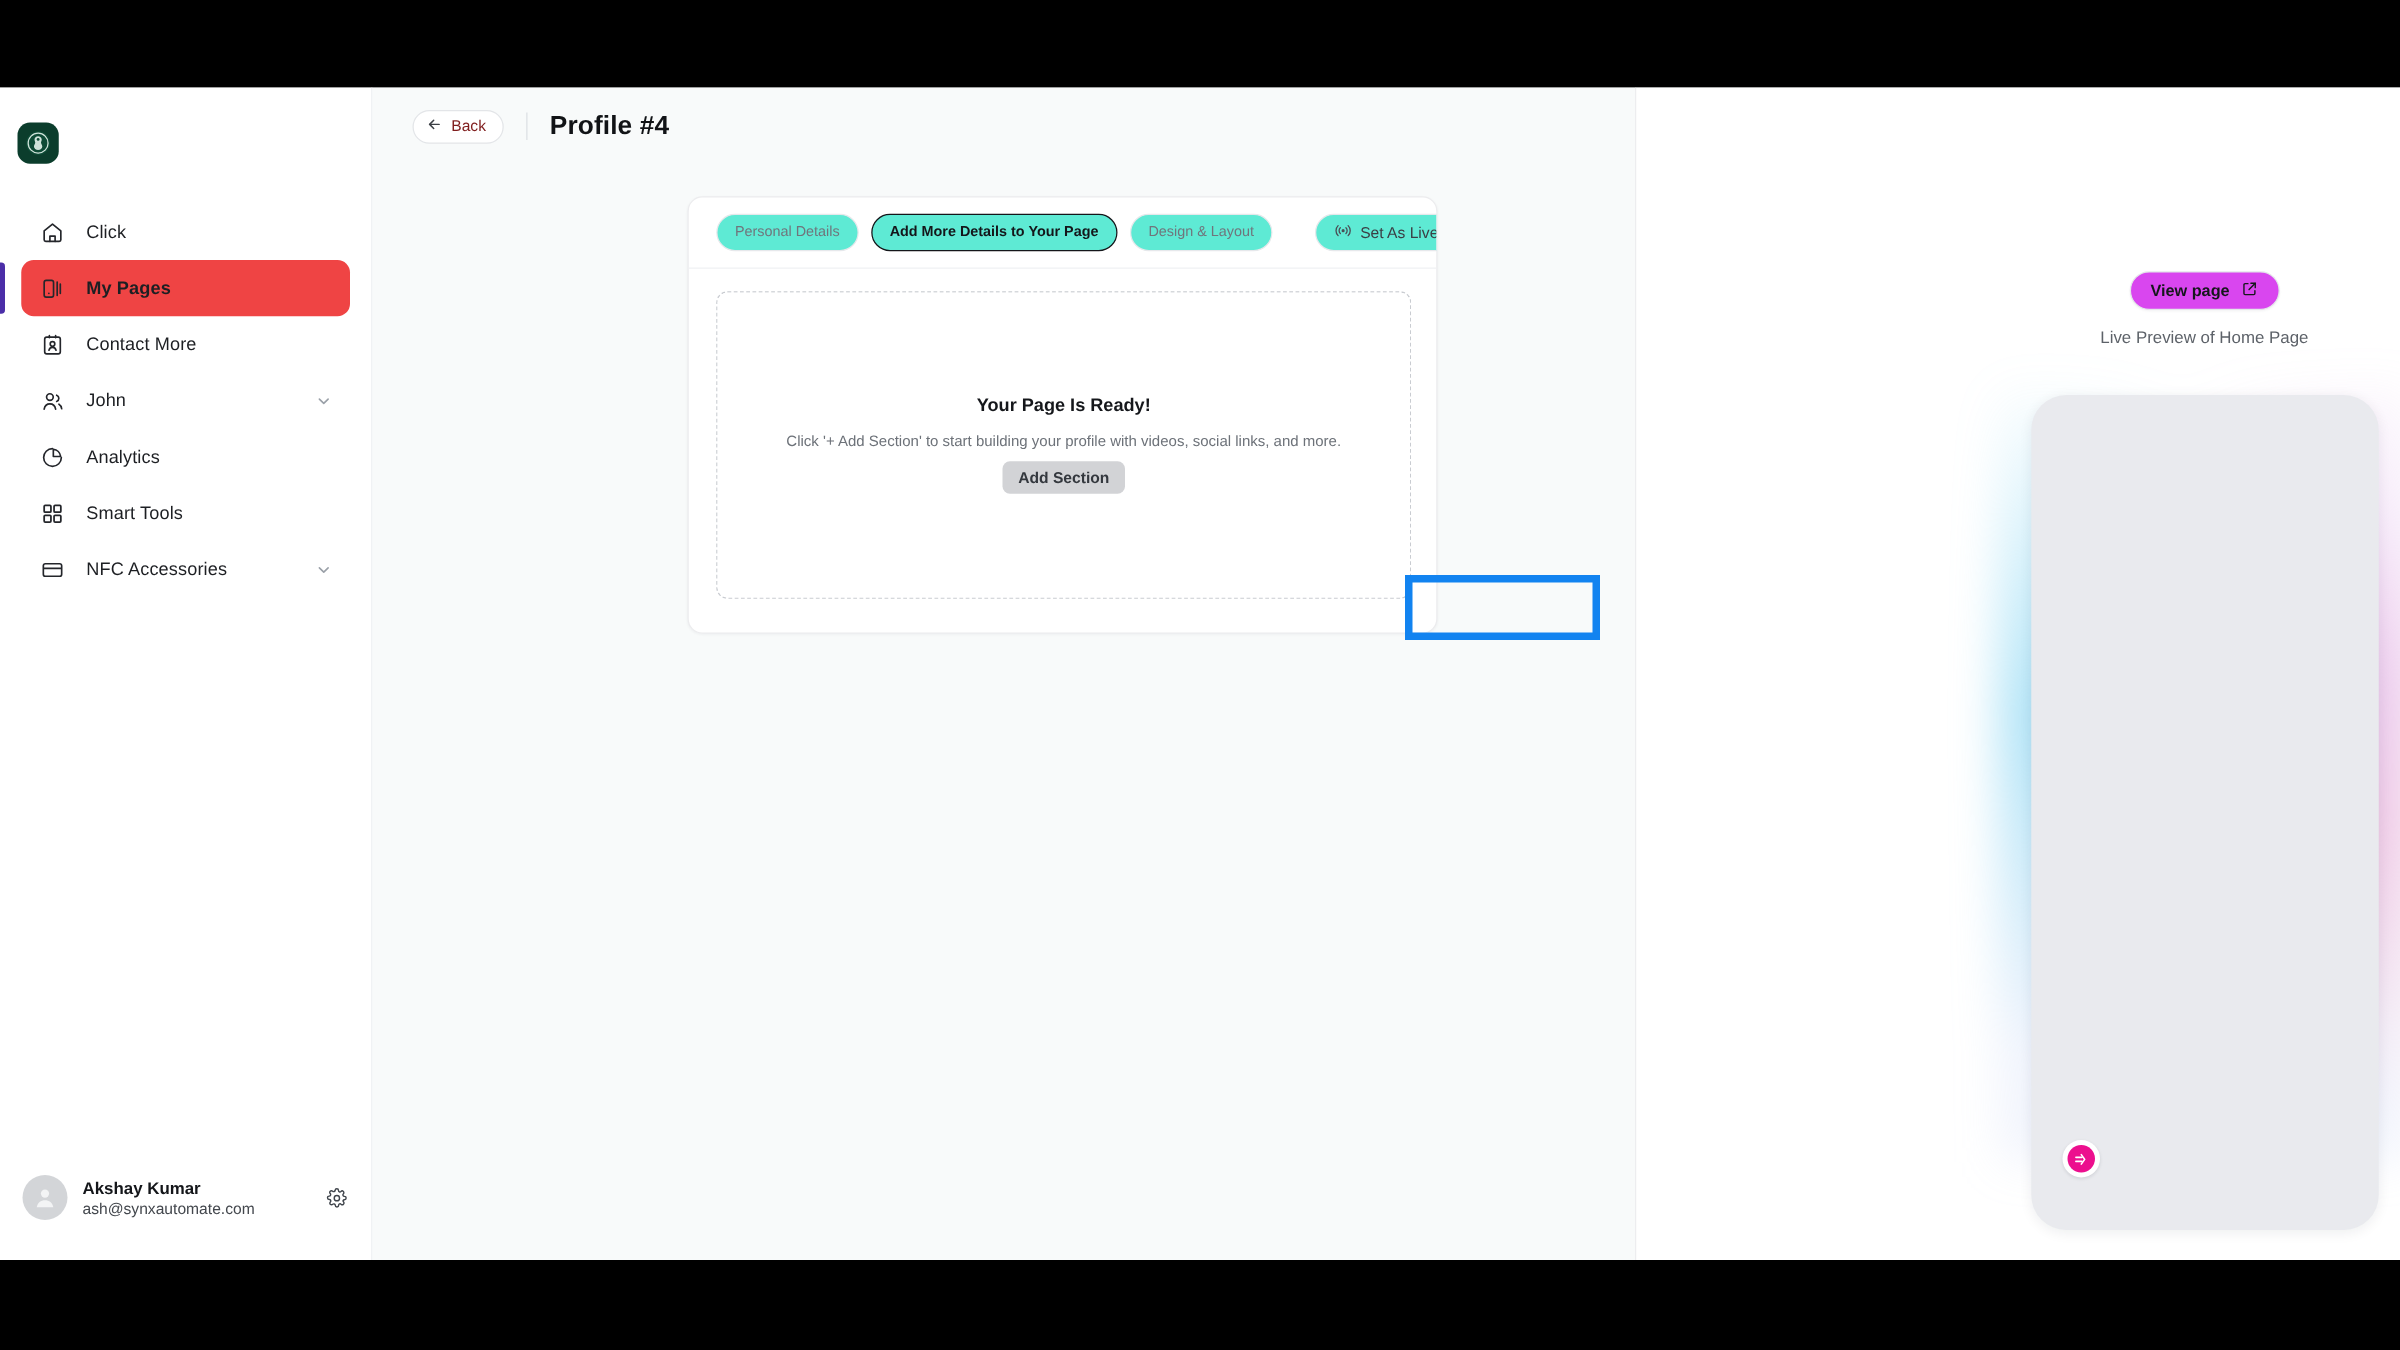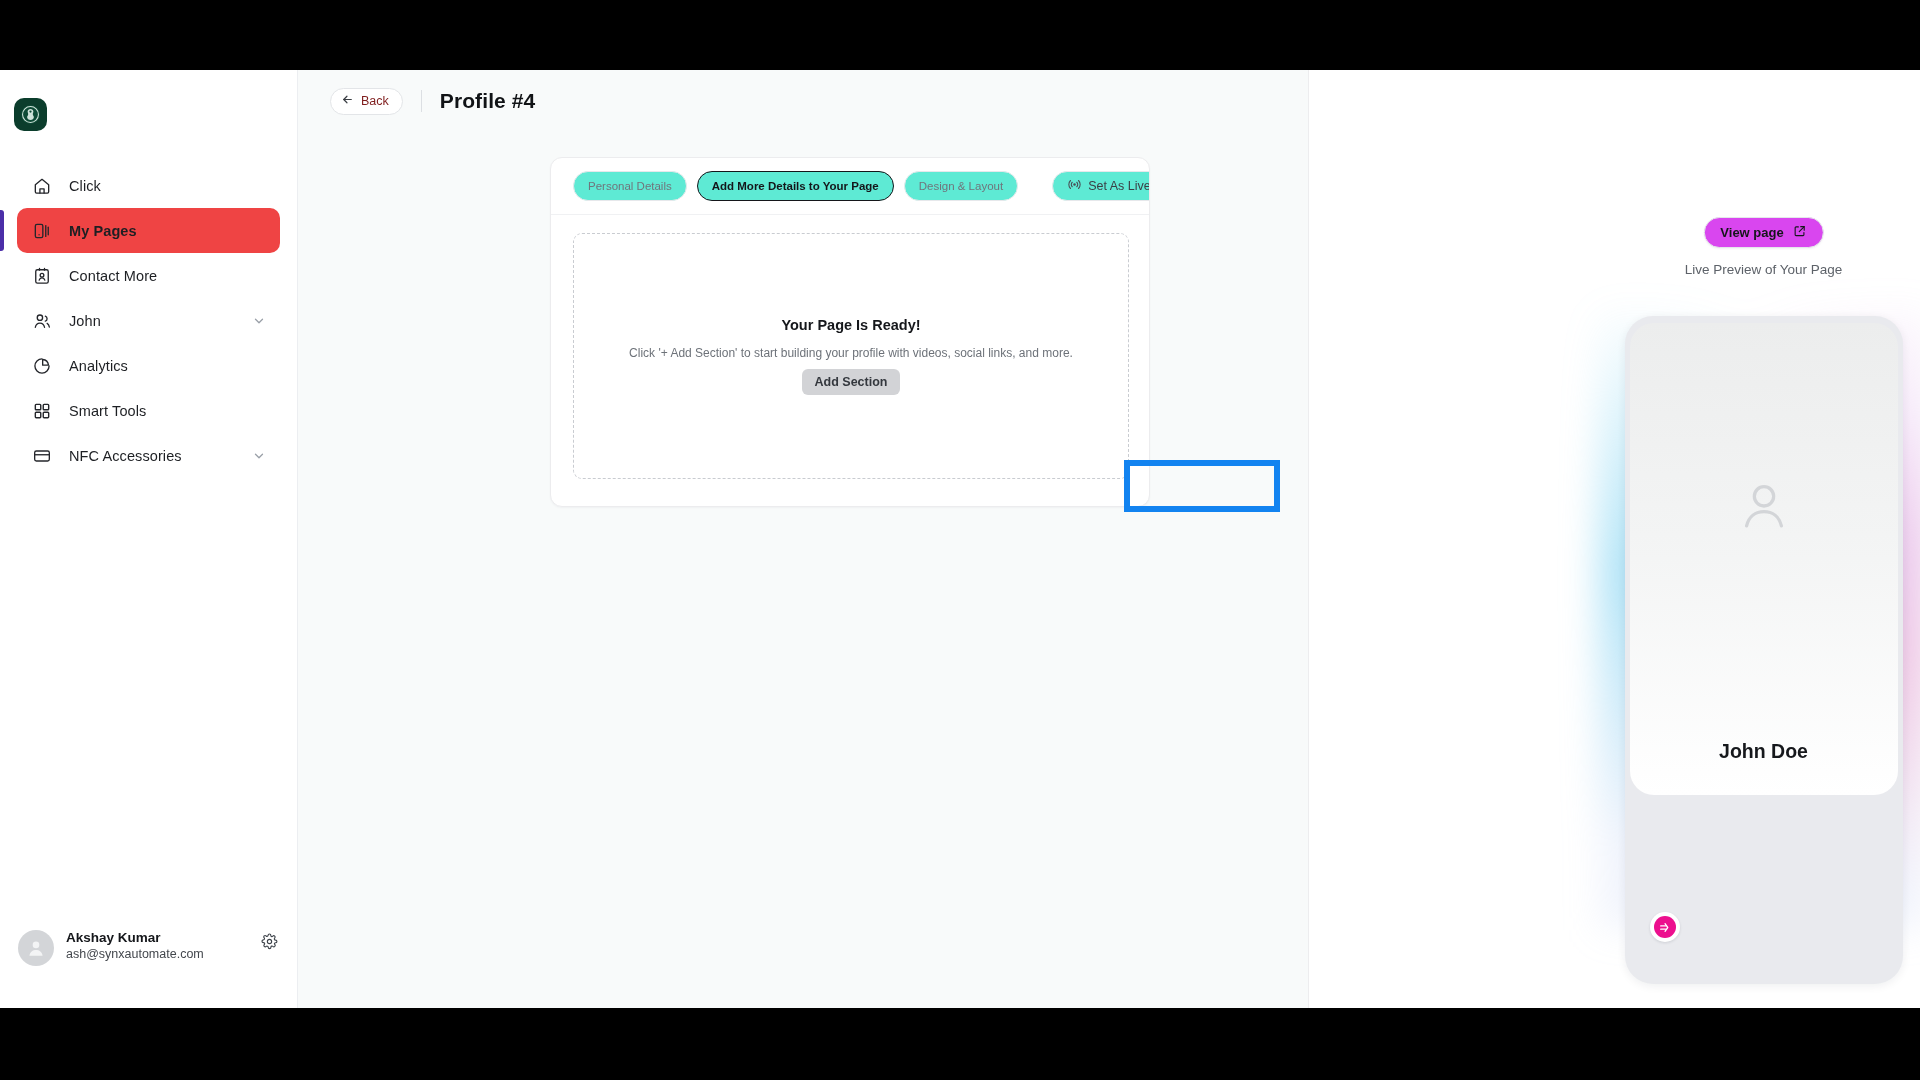--- a/index.html
+++ b/index.html
@@ -62,21 +62,21 @@
     margin-right: 16px; flex: 0 0 22px;
   }
   .nav-label { font-size: 14.5px; letter-spacing: .1px; }
   .nav-item.active .nav-label { font-weight: 700; }
   .nav-chev { margin-left: auto; display: flex; color: #9aa0a8; }
 
   
   #user-row {
     position: absolute; left: 0; bottom: 22px;
     width: 298px; height: 56px;
-    display: flex; align-items: flex-start; padding: 0 18px;
+    display: flex; align-items: center; padding: 0 18px;
   }
   .avatar {
     width: 36px; height: 36px; border-radius: 50%;
     background: #d3d5d8; flex: 0 0 36px;
     display: flex; align-items: center; justify-content: center;
     margin-right: 12px;
   }
   .user-meta { display: flex; flex-direction: column; gap: 2px; }
   .user-name { font-size: 13.5px; font-weight: 700; color: #14161a; }
   .user-mail { font-size: 12.5px; color: #43474d; }
@@ -445,34 +445,25 @@
         <span>View page</span>
         <span>
           <svg width="14" height="14" viewBox="0 0 24 24" fill="none" stroke="#15171b" stroke-width="1.9" stroke-linecap="round" stroke-linejoin="round">
             <path d="M13.5 4.5H19.5V10.5"></path>
               <path d="M19.5 4.5 11 13"></path>
             <path d="M19 14.5v4a1.5 1.5 0 0 1-1.5 1.5h-12A1.5 1.5 0 0 1 4 18.5v-12A1.5 1.5 0 0 1 5.5 5h4"></path>
           </svg>
         </span>
       </div>
 
-      <div id="prev-caption">Live Preview of Your Page</div>
+      <div id="prev-caption">Live Preview of Home Page</div>
 
       <div id="glow"></div>
 
       <div id="phone">
-        <div id="phone-card">
-          <div id="phone-avatar">
-            <svg width="58" height="58" viewBox="0 0 24 24" fill="none" stroke="currentColor" stroke-width="1.35" stroke-linecap="round" stroke-linejoin="round">
-              <circle cx="12" cy="8" r="4"></circle>
-              <path d="M4.8 20.2c.9-3.8 3.7-5.9 7.2-5.9s6.3 2.1 7.2 5.9"></path>
-            </svg>
-          </div>
-          <div id="phone-name">John Doe</div>
-        </div>
         <div id="nfc-badge">
           <div class="nfc-inner">
             <svg width="13" height="13" viewBox="0 0 24 24" fill="none" stroke="#ffffff" stroke-width="2.4" stroke-linecap="round" stroke-linejoin="round">
               <path d="M5 9h9"></path>
                 <path d="M5 15h9"></path>
                 <path d="M13 5l5 7-5 7"></path>
             </svg>
           </div>
         </div>
       </div>

